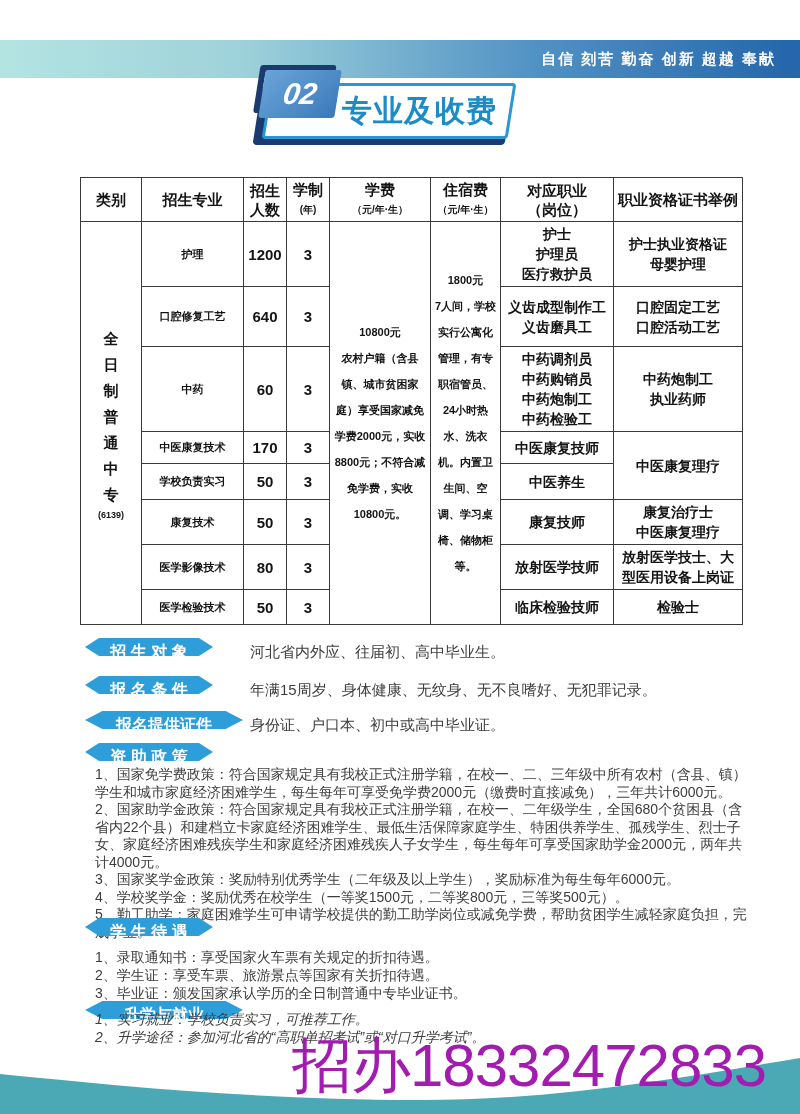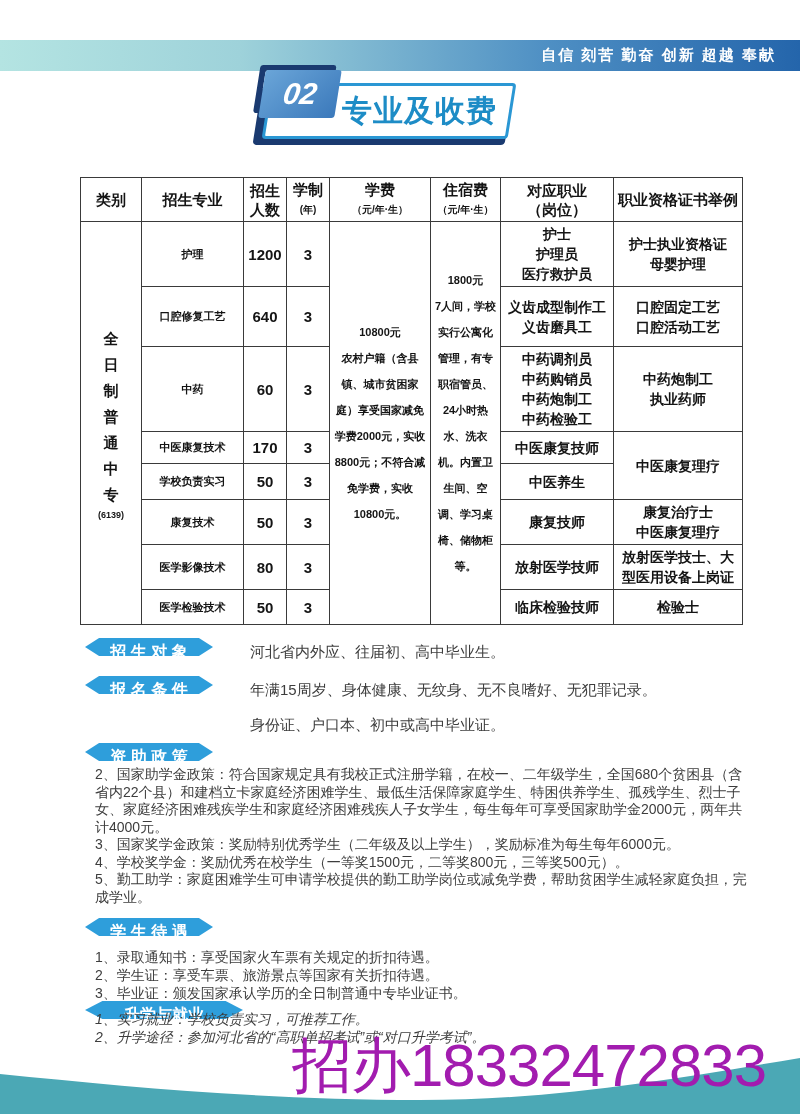--- a/index.html
+++ b/index.html
@@ -5,21 +5,21 @@
   html,body { margin:0; padding:0; background:#e8e8e8; }
   .page {
     position:relative; width:800px; height:1114px; margin:0 auto;
     background:#ffffff; overflow:hidden;
     font-family:"Liberation Sans", sans-serif; color:#3d3d3d;
   }
   .pre { white-space:pre-line; }
 
   
   .topbar {
-    position:absolute; left:0; top:40px; width:800px; height:31px;
+    position:absolute; left:0; top:40px; width:800px; height:38px;
     background:linear-gradient(to right,#b4e4e2 0%, #9ed2da 30%, #4f90c4 68%, #2465ab 100%);
     display:flex; align-items:center; justify-content:flex-end;
   }
   .topbar .slogan { color:#ffffff; font-size:15px; font-weight:bold; letter-spacing:2px; padding-right:24px; }
 
   
   .badge { position:absolute; left:266px; top:80px; width:248px; height:62px; }
   .badge-shadow { position:absolute; left:-9px; top:8px; width:252px; height:57px;
     background:#1a3a70; transform:skewX(-9deg); border-radius:4px; }
   .badge-body { position:absolute; left:0; top:3px; width:246px; height:56px; box-sizing:border-box;
@@ -196,24 +196,26 @@
     </tr>
   </tbody>
     </table>
 
   <div class="banner" style="top:638px; width:128px;">招 生 对 象</div>
   <div class="sec-inline" style="top:638px;">河北省内外应、往届初、高中毕业生。</div>
 
   <div class="banner" style="top:676px; width:128px;">报 名 条 件</div>
   <div class="sec-inline" style="top:676px;">年满15周岁、身体健康、无纹身、无不良嗜好、无犯罪记录。</div>
 
+  <div class="banner" style="top:711px; width:158px;">报名提供证件</div>
   <div class="sec-inline" style="top:711px;">身份证、户口本、初中或高中毕业证。</div>
 
   <div class="banner" style="top:743px; width:128px;">资 助 政 策</div>
   <div class="sec-body" style="top:766px;">
+    <p>1、国家免学费政策：符合国家规定具有我校正式注册学籍，在校一、二、三年级中所有农村（含县、镇）学生和城市家庭经济困难学生，每生每年可享受免学费2000元（缴费时直接减免），三年共计6000元。</p>
     <p>2、国家助学金政策：符合国家规定具有我校正式注册学籍，在校一、二年级学生，全国680个贫困县（含省内22个县）和建档立卡家庭经济困难学生、最低生活保障家庭学生、特困供养学生、孤残学生、烈士子女、家庭经济困难残疾学生和家庭经济困难残疾人子女学生，每生每年可享受国家助学金2000元，两年共计4000元。</p>
     <p>3、国家奖学金政策：奖励特别优秀学生（二年级及以上学生），奖励标准为每生每年6000元。</p>
     <p>4、学校奖学金：奖励优秀在校学生（一等奖1500元，二等奖800元，三等奖500元）。</p>
     <p>5、勤工助学：家庭困难学生可申请学校提供的勤工助学岗位或减免学费，帮助贫困学生减轻家庭负担，完成学业。</p>
   </div>
 
   <div class="banner" style="top:918px; width:128px;">学 生 待 遇</div>
   <div class="sec-body loose" style="top:948px;">
     <p>1、录取通知书：享受国家火车票有关规定的折扣待遇。</p>
     <p>2、学生证：享受车票、旅游景点等国家有关折扣待遇。</p>

